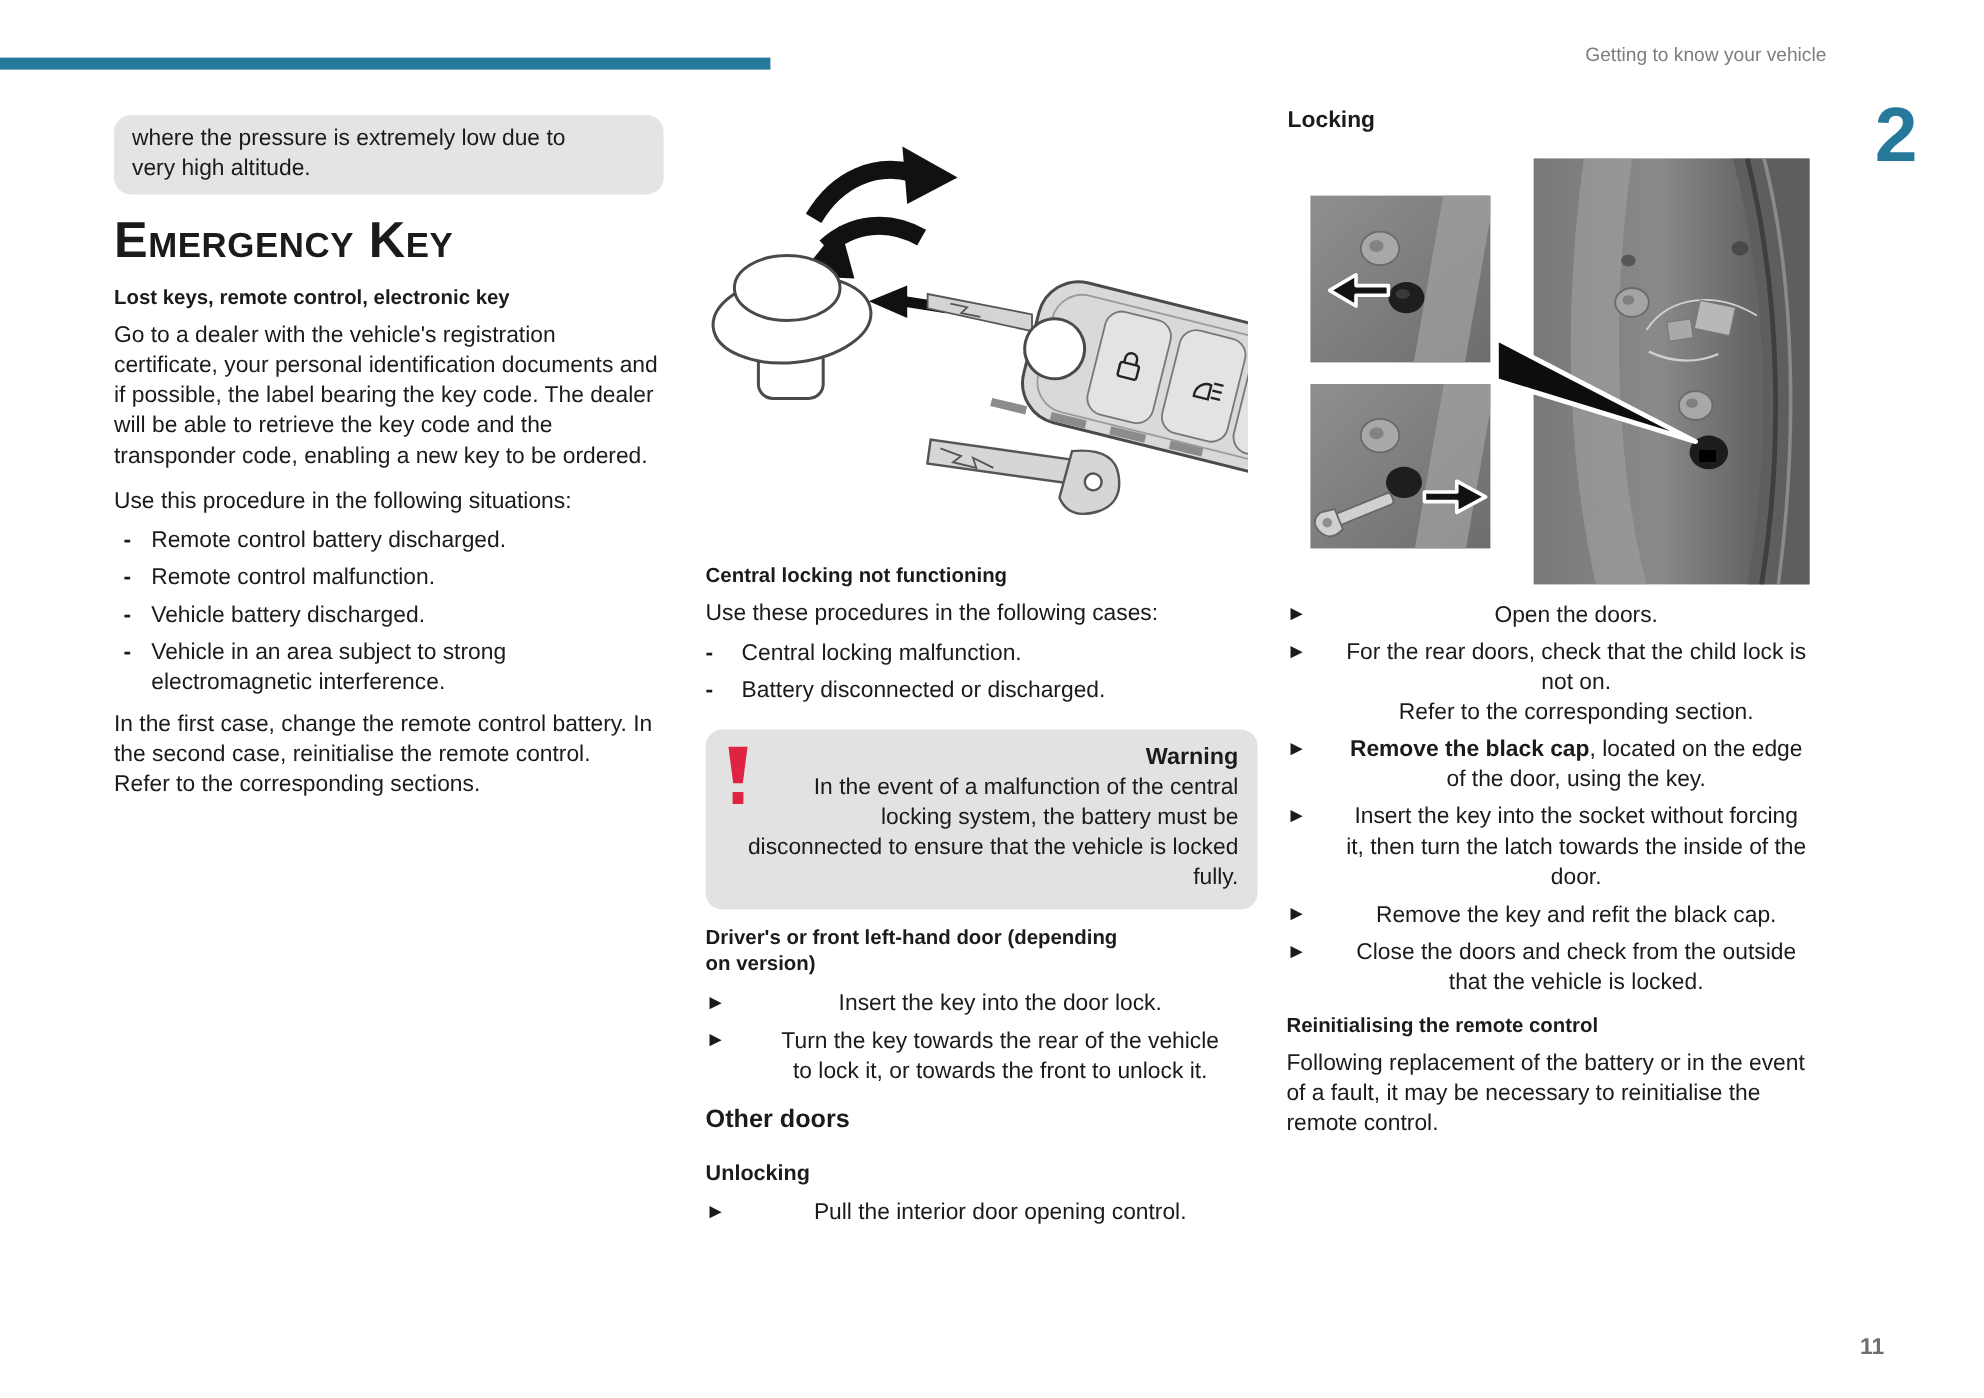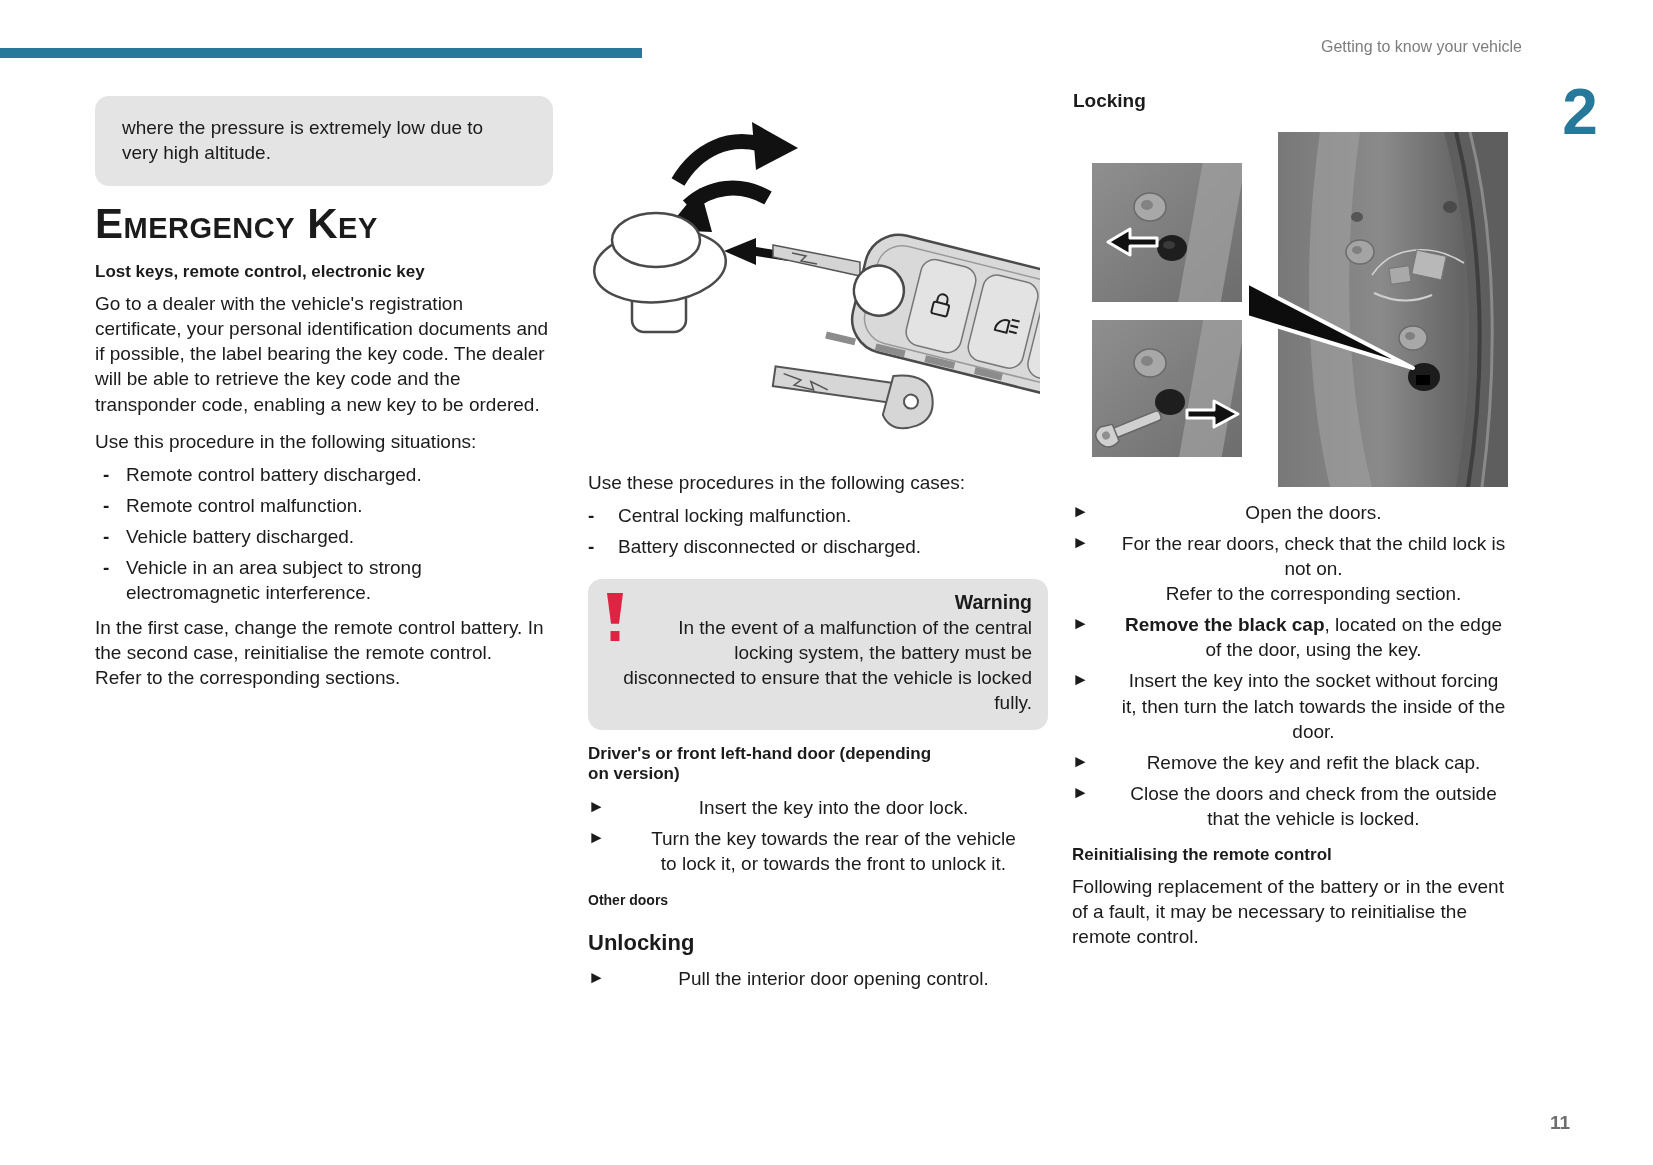--- a/index.html
+++ b/index.html
@@ -17,22 +17,22 @@
   .page-num { position:absolute; top:1112px; left:1550px; width:80px; text-align:left;
     font-weight:bold; font-size:19px; color:var(--page-number-gray,#6e6e6e); }
 
   .col-left  { position:absolute; left:95px;  top:96px;  width:458px; }
   .col-mid   { position:absolute; left:588px; top:470px; width:460px; }
   .col-right { position:absolute; left:1072px; top:500px; width:452px; }
   .locking-heading { position:absolute; left:1073px; top:90px; font-size:19px; font-weight:bold; }
 
   .body-text { font-size:19px; line-height:1.32; margin:0 0 12px; white-space:pre-line; }
   h2 { font-size:17px; line-height:1.22; margin:14px 0 8px; white-space:pre-line; }
-  h3 { font-size:14px; margin:16px 0 8px; }
-  h4 { font-size:22px; margin:22px 0 10px; }
+  h3 { font-size:21px; margin:16px 0 8px; }
+  h4 { font-size:18px; margin:22px 0 10px; }
   .main-title { font-size:42px; font-weight:bold; font-variant:small-caps;
     letter-spacing:0.5px; margin:0 0 8px; line-height:1.15; }
 
   .note-box { background:var(--box-gray,#e4e4e4); border-radius:14px;
     padding:7px 15px 9px; margin-bottom:14px; }
   .note-box p { margin:0; }
 
   .dash-list { margin:8px 0 8px; }
   .dash-list .li { display:flex; margin-bottom:6px; font-size:19px; line-height:1.32; }
   .dash-list .marker { flex:0 0 31px; padding-left:8px; font-weight:bold; }
@@ -58,21 +58,21 @@
 
 <div class="page">
 
   <div class="topbar"></div>
   <div class="running-header">Getting to know your vehicle</div>
   <div class="chapter-num">2</div>
   <div class="page-num">11</div>
 
   <div class="col-left">
     <div class="note-box">
-      <p class="body-text" style="margin:12px">where the pressure is extremely low due to
+      <p class="body-text" style="margin:0">where the pressure is extremely low due to
 very high altitude.</p>
     </div>
     <div class="main-title">Emergency Key</div>
     <h2>Lost keys, remote control, electronic key</h2>
     <p class="body-text">Go to a dealer with the vehicle's registration certificate, your personal identification documents and if possible, the label bearing the key code. The dealer will be able to retrieve the key code and the transponder code, enabling a new key to be ordered.</p>
     <p class="body-text" style="margin-bottom:6px">Use this procedure in the following situations:</p>
     <div class="dash-list">
 
         <div class="li">
           <span class="marker">-</span>
@@ -141,20 +141,21 @@
 
     <g transform="rotate(8 290 300)">
       <rect x="213" y="287" width="118" height="20" fill="#d6d6d6" stroke="#555" stroke-width="2"></rect>
       <path d="M222,293 l18,4 l-6,6 l20,2 l-4,-8 l18,6" fill="none" stroke="#555" stroke-width="1.5"></path>
       <path d="M331,280 q34,-8 41,14 q7,22 -11,32 q-24,12 -35,-6 z" fill="#d6d6d6" stroke="#555" stroke-width="2"></path>
       <circle cx="352" cy="303" r="7" fill="#fff" stroke="#555" stroke-width="2"></circle>
     </g>
   </svg>
 
   <div class="col-mid">
+    <h2 style="margin-top:0">Central locking not functioning</h2>
     <p class="body-text" style="margin-bottom:6px">Use these procedures in the following cases:</p>
     <div class="dash-list" style="margin-bottom:0">
 
         <div class="li">
           <span class="marker" style="flex-basis:30px;padding-left:0">-</span>
           <span class="txt">Central locking malfunction.</span>
         </div>
 
         <div class="li">
           <span class="marker" style="flex-basis:30px;padding-left:0">-</span>

